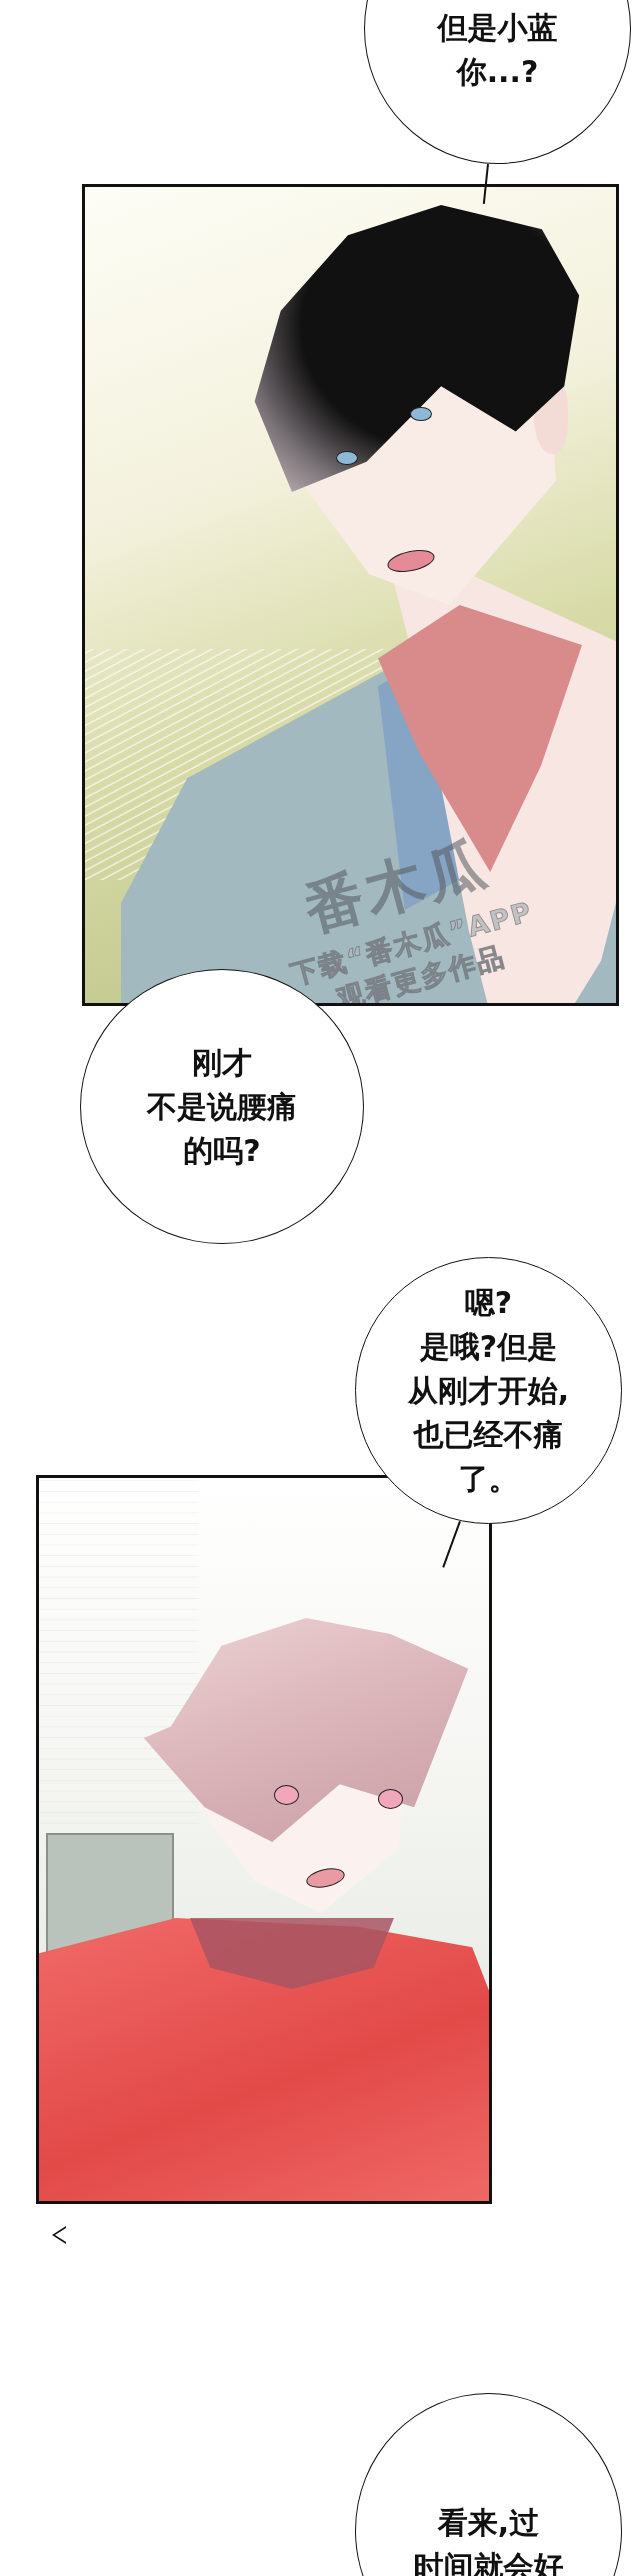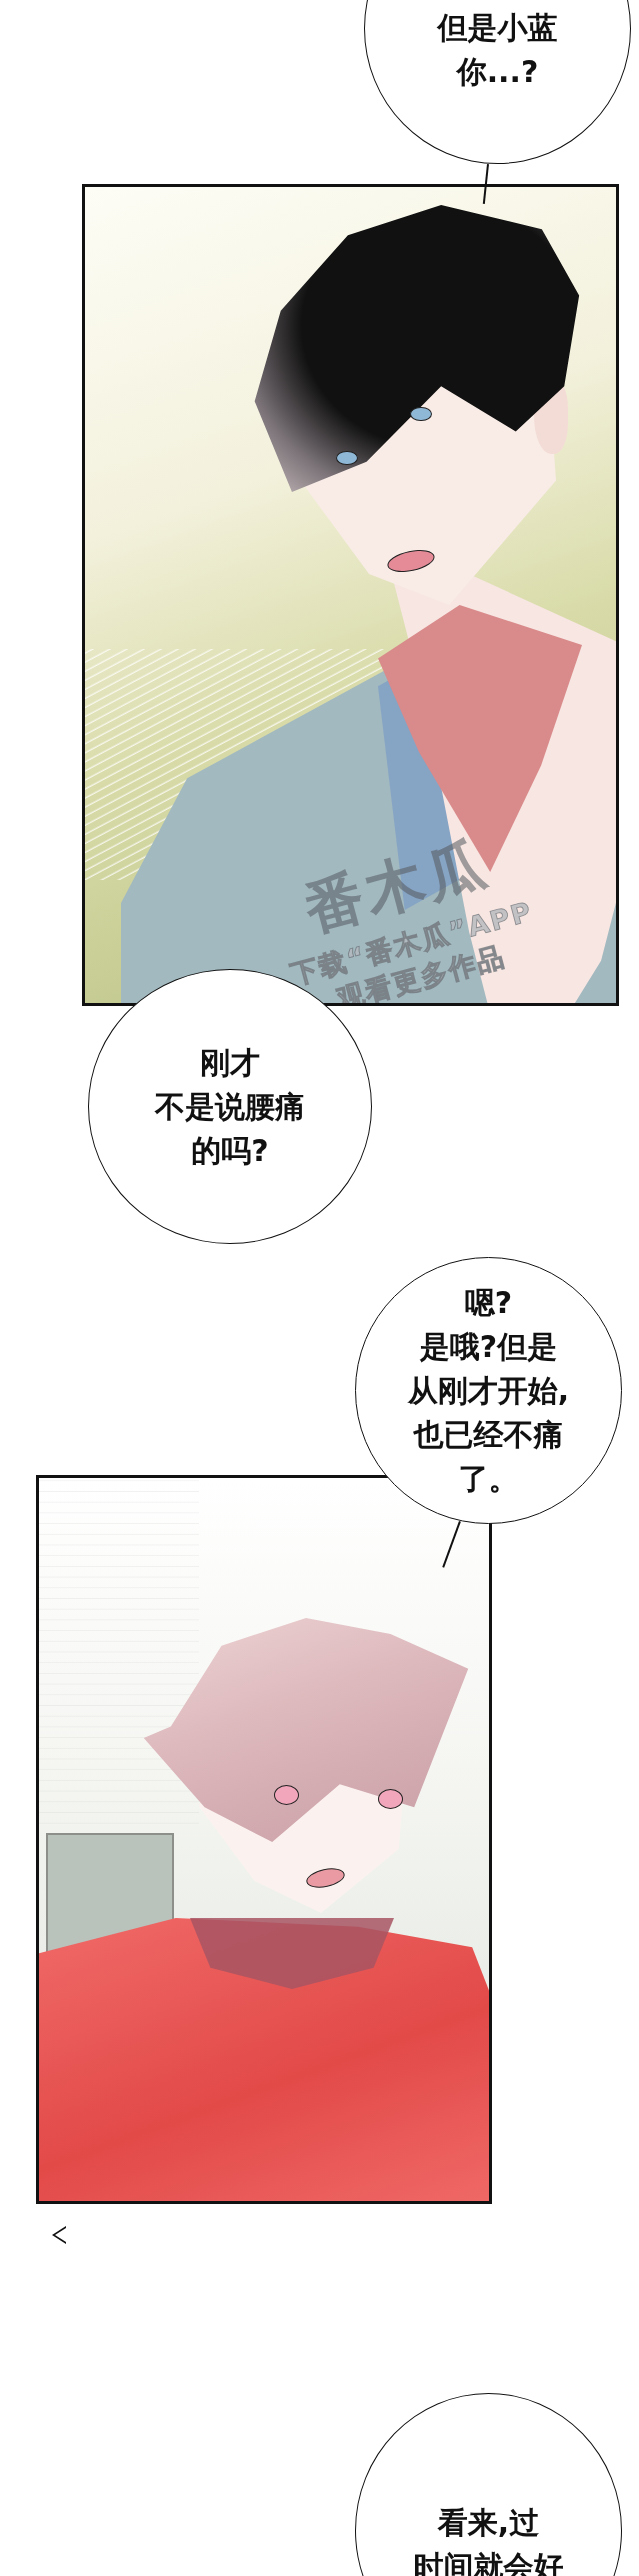--- a/index.html
+++ b/index.html
@@ -154,21 +154,21 @@
     }
     .bubble-text {
       font-family: "DejaVu Sans", sans-serif;
       font-weight: bold;
       color: #111;
       font-size: 30px;
       line-height: 44px;
       white-space: pre-line;
     }
     .bubble-1 { left: 364px; top: -107px; width: 267px; height: 271px; align-items: flex-end; padding-bottom: 69px; }
-    .bubble-2 { left: 88px; top: 969px; width: 284px; height: 275px; }
+    .bubble-2 { left: 80px; top: 969px; width: 284px; height: 275px; }
     .bubble-3 { left: 355px; top: 1257px; width: 267px; height: 267px; }
     .bubble-4 { left: 59px; top: 2125px; width: 190px; height: 201px; }
     .bubble-5 { left: 355px; top: 2393px; width: 267px; height: 275px; align-items: flex-start; padding-top: 107px; }
 
     .tail {
       position: absolute; background: #111; z-index: 4; transform-origin: top left;
     }
     .tail-1 { left: 487px; top: 164px; width: 1.8px; height: 40px; transform: rotate(6deg); }
     .tail-2a { left: 459px; top: 1521px; width: 1.8px; height: 49px; transform: rotate(20deg); }
     .tail-2b { left: 489px; top: 1521px; width: 1.8px; height: 53px; }

